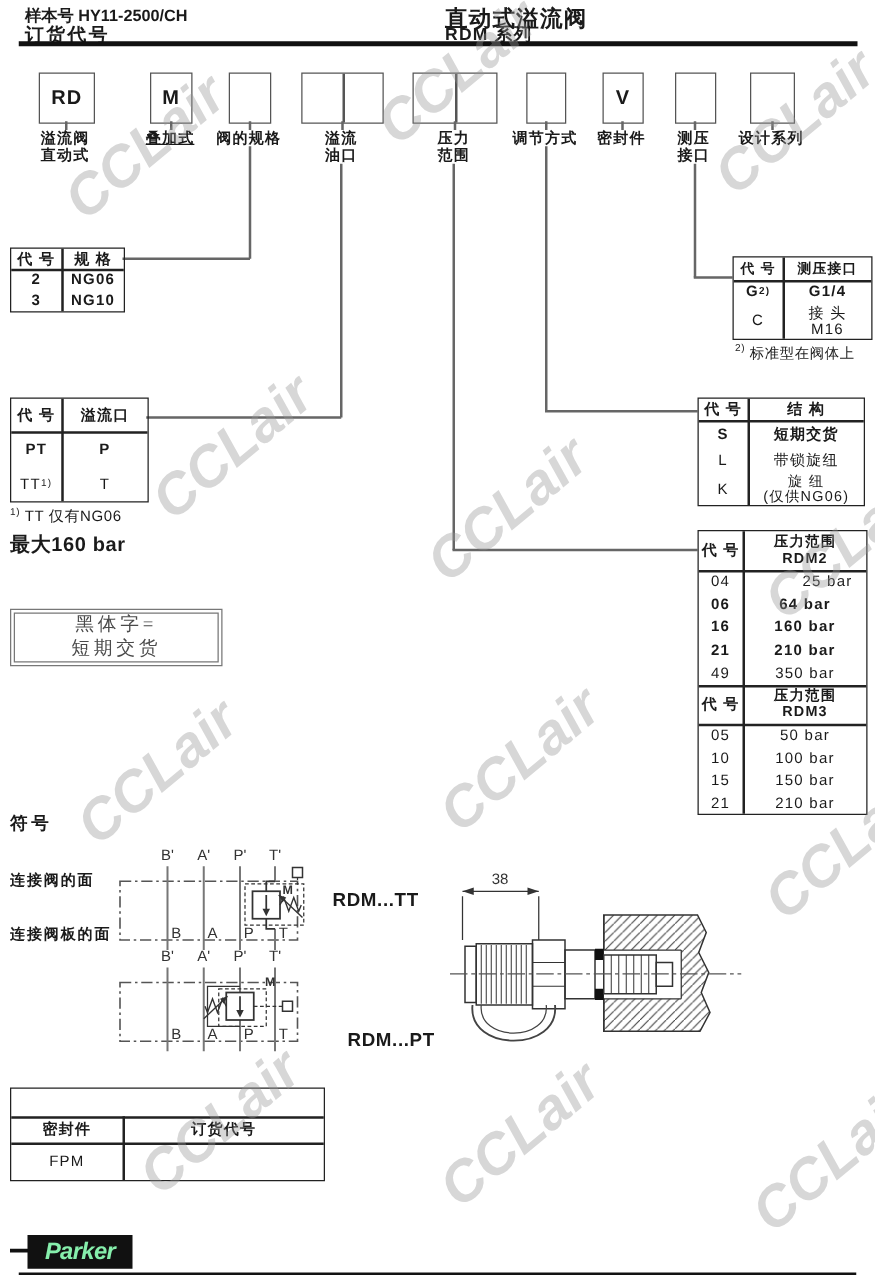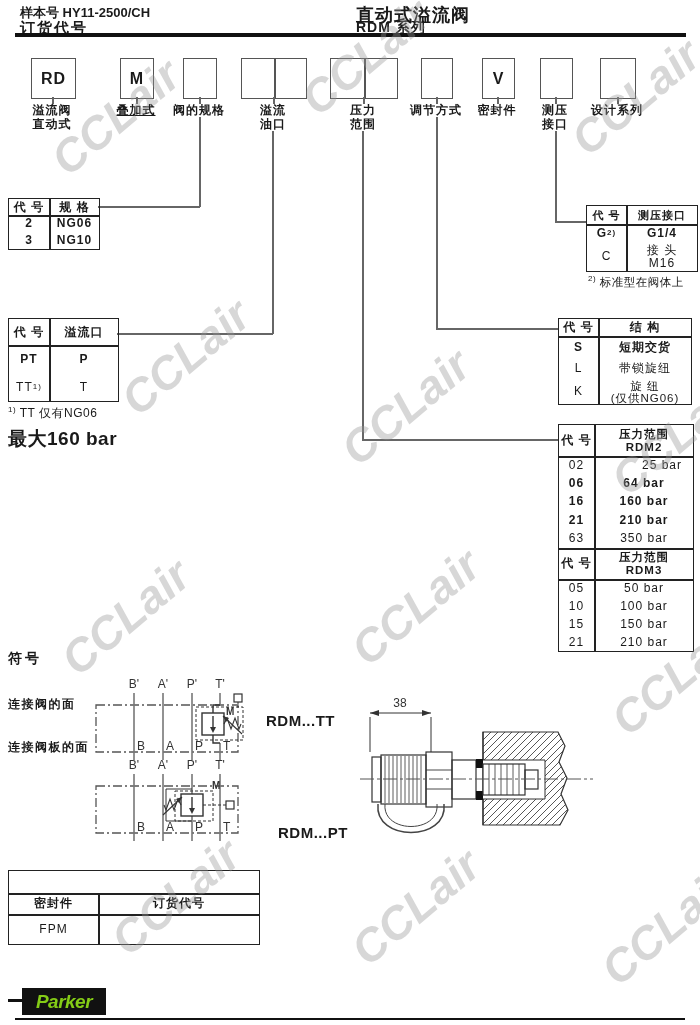--- a/index.html
+++ b/index.html
@@ -30,38 +30,38 @@
   .vtable { position:absolute; border:1.5px solid #222; background:rgba(255,255,255,0.0); }
   .vt-div { position:absolute; width:1.5px; background:#222; top:0; bottom:0; }
   .vt-hl  { position:absolute; height:1.5px; background:#222; left:0; right:0; }
   .cc { position:absolute; display:flex; align-items:center; justify-content:center;
         text-align:center; font-size:12px; letter-spacing:1px; line-height:13px; }
   .cc.b { font-weight:bold; }
   .cc .two { display:block; }
   sup { font-size:8px; line-height:0; }
 
   .fnote { position:absolute; font-size:11.5px; letter-spacing:0.5px; }
-  .bignote { position:absolute; font-size:19px; font-weight:bold; letter-spacing:0.5px; }
+  .bignote { position:absolute; font-size:16px; font-weight:bold; letter-spacing:0.5px; }
 
   
   .note-outer { position:absolute; left:8px; top:487px; width:170px; height:46px;
                 border:1px solid #777; padding:2px; box-sizing:border-box; }
   .note-inner { width:100%; height:100%; border:1px solid #777; box-sizing:border-box;
                 display:flex; flex-direction:column; align-items:center; justify-content:center;
                 font-family:"Liberation Serif","DejaVu Serif",serif; color:#4a4a4a;
                 font-size:15px; line-height:19px; letter-spacing:3px; }
 
   
   .sym-title { left:8px; top:650px; font-size:14px; font-weight:bold; letter-spacing:3px; }
   .side-label { position:absolute; font-size:12px; font-weight:bold; letter-spacing:1.5px; }
   .rdm-name { position:absolute; font-size:15px; font-weight:bold; letter-spacing:0.5px; }
 
   
   .parker { position:absolute; left:22px; top:988px; width:84px; height:27px; background:#111;
-            color:#84cc16; display:flex; align-items:center; justify-content:center;
+            color:#86efac; display:flex; align-items:center; justify-content:center;
             font-style:italic; font-weight:bold; font-size:19px; letter-spacing:-0.5px; }
   .parker-tail { position:absolute; left:8px; top:999px; width:30px; height:3px; background:#111; }
 
   
   .wm { position:absolute; font-size:46px; font-weight:bold; font-style:italic;
         color:rgba(150,150,150,0.38); transform:rotate(-40deg); white-space:nowrap;
         pointer-events:none; }
   .wm-layer { position:absolute; inset:0; z-index:5; pointer-events:none; }
 
   svg text { font-family:"Liberation Sans","DejaVu Sans",sans-serif; fill:#333; }
@@ -220,47 +220,53 @@
     <div class="vt-hl" style="top:31px;"></div>
     <div class="vt-hl" style="top:123px;"></div>
     <div class="vt-hl" style="top:154px;"></div>
     <div class="cc b" style="left:0;top:0;width:35px;height:31px;">代 号</div>
     <div class="cc b" style="left:36px;top:0;width:98px;height:31px;font-size:11.5px;">
         <span class="two">
           <span class="two">压力范围</span>
           <span class="two">RDM2</span>
         </span>
       </div>
-    <div class="cc" style="left:0;top:31px;width:35px;height:18px;">02</div>
+    <div class="cc" style="left:0;top:31px;width:35px;height:18px;">04</div>
     <div class="cc" style="left:36px;top:31px;width:98px;height:18px;margin-left:18px;">25 bar</div>
     <div class="cc b" style="left:0;top:49px;width:35px;height:18px;">06</div>
     <div class="cc b" style="left:36px;top:49px;width:98px;height:18px;">64 bar</div>
     <div class="cc b" style="left:0;top:67px;width:35px;height:19px;">16</div>
     <div class="cc b" style="left:36px;top:67px;width:98px;height:19px;">160 bar</div>
     <div class="cc b" style="left:0;top:86px;width:35px;height:18px;">21</div>
     <div class="cc b" style="left:36px;top:86px;width:98px;height:18px;">210 bar</div>
-    <div class="cc" style="left:0;top:104px;width:35px;height:19px;">63</div>
+    <div class="cc" style="left:0;top:104px;width:35px;height:19px;">49</div>
     <div class="cc" style="left:36px;top:104px;width:98px;height:19px;">350 bar</div>
     <div class="cc b" style="left:0;top:123px;width:35px;height:31px;">代 号</div>
     <div class="cc b" style="left:36px;top:123px;width:98px;height:31px;font-size:11.5px;">
         <span class="two">
           <span class="two">压力范围</span>
           <span class="two">RDM3</span>
         </span>
       </div>
     <div class="cc" style="left:0;top:154px;width:35px;height:18px;">05</div>
     <div class="cc" style="left:36px;top:154px;width:98px;height:18px;">50 bar</div>
     <div class="cc" style="left:0;top:172px;width:35px;height:18px;">10</div>
     <div class="cc" style="left:36px;top:172px;width:98px;height:18px;">100 bar</div>
     <div class="cc" style="left:0;top:190px;width:35px;height:18px;">15</div>
     <div class="cc" style="left:36px;top:190px;width:98px;height:18px;">150 bar</div>
     <div class="cc" style="left:0;top:208px;width:35px;height:18px;">21</div>
     <div class="cc" style="left:36px;top:208px;width:98px;height:18px;">210 bar</div>
   </div>
 
+  <div class="note-outer">
+    <div class="note-inner">
+      <div>黑体字=</div>
+      <div>短期交货</div>
+    </div>
+  </div>
 
   <div class="abs sym-title">符号</div>
   <div class="side-label" style="left:8px;top:696px;">连接阀的面</div>
   <div class="side-label" style="left:8px;top:739px;">连接阀板的面</div>
 
   <svg class="abs" style="left:90px;top:675px;" width="160" height="92" viewBox="0 0 160 92">
     <g>
       <rect x="6" y="30" width="142" height="47" fill="none" stroke="#555" stroke-width="1.3" stroke-dasharray="9 3 2 3"></rect>
     </g>
     <g stroke="#777" stroke-width="1.6">

